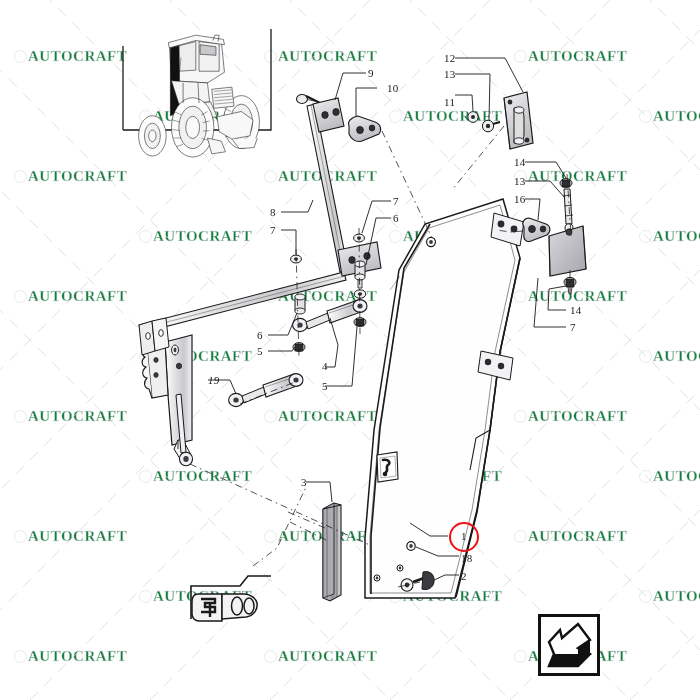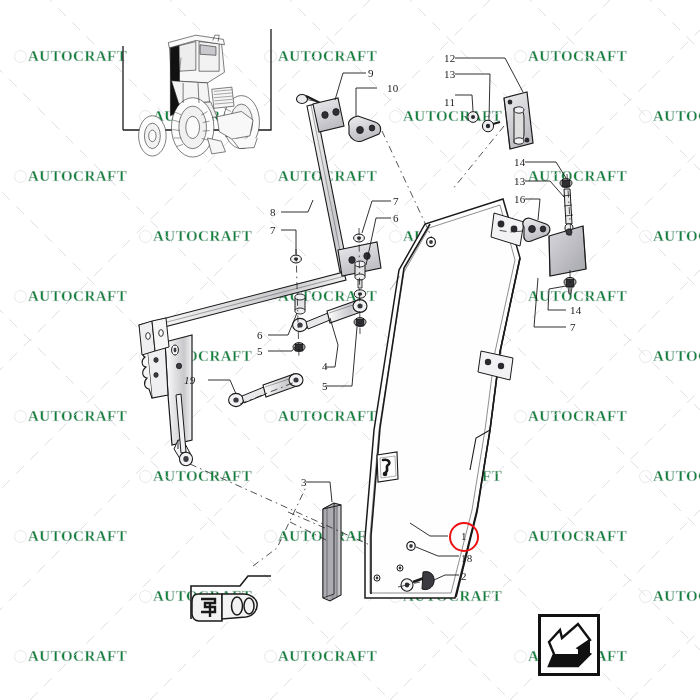--- a/index.html
+++ b/index.html
@@ -652,20 +652,20 @@
       <div class="num" style="left: 570px; top: 305px;">14</div>
       <div class="num" style="left: 570px; top: 322px;">7</div>
       <div class="num" style="left: 270px; top: 207px;">8</div>
       <div class="num" style="left: 270px; top: 225px;">7</div>
       <div class="num" style="left: 393px; top: 196px;">7</div>
       <div class="num" style="left: 393px; top: 213px;">6</div>
       <div class="num" style="left: 257px; top: 330px;">6</div>
       <div class="num" style="left: 257px; top: 346px;">5</div>
       <div class="num" style="left: 322px; top: 361px;">4</div>
       <div class="num" style="left: 322px; top: 381px;">5</div>
-      <div class="num" style="left: 184px; top: 375px; font-style: italic;">19</div>
+      <div class="num" style="left: 208px; top: 375px; font-style: italic;">19</div>
       <div class="num" style="left: 301px; top: 477px;">3</div>
       <div class="num" style="left: 461px; top: 531px;">1</div>
       <div class="num" style="left: 461px; top: 553px;">18</div>
       <div class="num" style="left: 461px; top: 571px;">2</div>
     </div>
 
 </div>
 
 </body></html>

